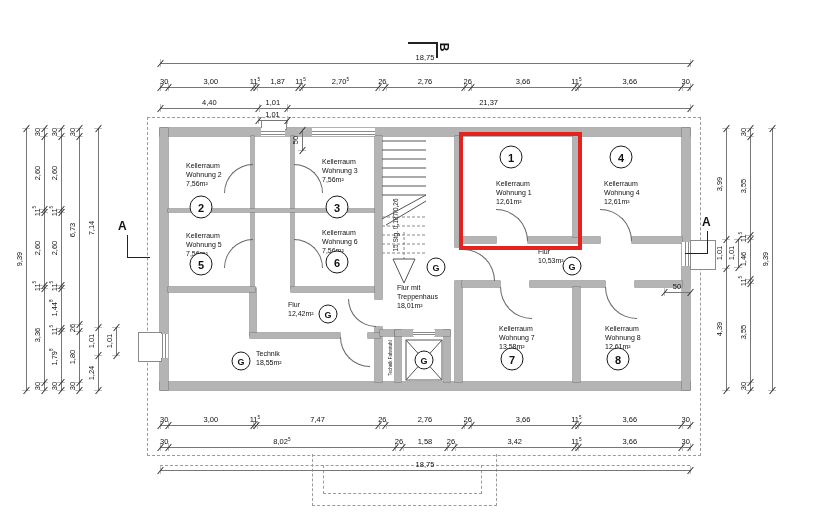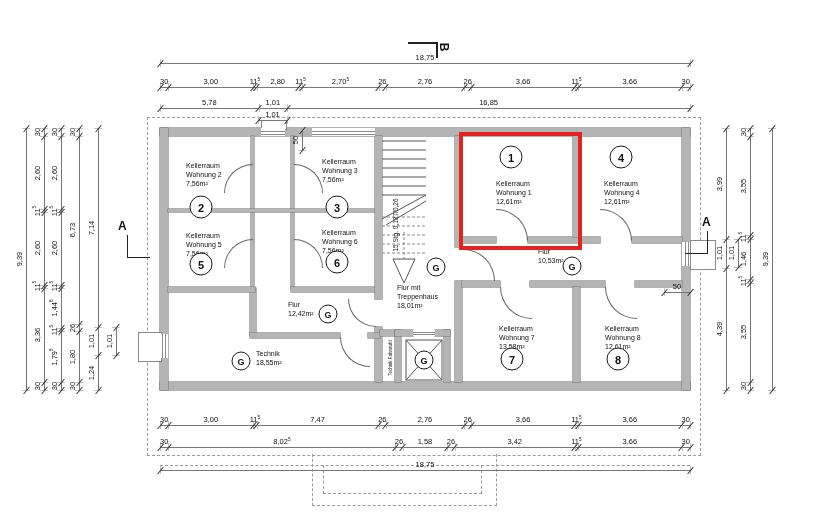--- a/index.html
+++ b/index.html
@@ -262,42 +262,42 @@
     <div class="ext" style="left: 574.813px; top: 83px; width: 1px; height: 8px;"></div>
     <div class="tick" style="left: 573.564px; top: 87px; transform: rotate(-50deg);"></div>
     <div class="ext" style="left: 578.064px; top: 83px; width: 1px; height: 8px;"></div>
     <div class="tick" style="left: 677.02px; top: 87px; transform: rotate(-50deg);"></div>
     <div class="ext" style="left: 681.52px; top: 83px; width: 1px; height: 8px;"></div>
     <div class="tick" style="left: 685.5px; top: 87px; transform: rotate(-50deg);"></div>
     <div class="ext" style="left: 690px; top: 83px; width: 1px; height: 8px;"></div>
     <div class="dimlabel hmid" style="left: 164.24px; top: 86px;">30</div>
     <div class="dimlabel hmid" style="left: 210.88px; top: 86px;">3,00</div>
     <div class="dimlabel hmid" style="left: 254.905px; top: 86px;">11<sup>5</sup></div>
-    <div class="dimlabel hmid" style="left: 277.731px; top: 86px;">2,80</div>
+    <div class="dimlabel hmid" style="left: 277.731px; top: 86px;">1,87</div>
     <div class="dimlabel hmid" style="left: 300.556px; top: 86px;">11<sup>5</sup></div>
     <div class="dimlabel hmid" style="left: 340.412px; top: 86px;">2,70<sup>5</sup></div>
     <div class="dimlabel hmid" style="left: 382.317px; top: 86px;">26</div>
     <div class="dimlabel hmid" style="left: 425px; top: 86px;">2,76</div>
     <div class="dimlabel hmid" style="left: 467.683px; top: 86px;">26</div>
     <div class="dimlabel hmid" style="left: 523.085px; top: 86px;">3,66</div>
     <div class="dimlabel hmid" style="left: 576.439px; top: 86px;">11<sup>5</sup></div>
     <div class="dimlabel hmid" style="left: 629.792px; top: 86px;">3,66</div>
     <div class="dimlabel hmid" style="left: 685.76px; top: 86px;">30</div>
     <div class="dimline" style="left: 160px; top: 108px; width: 530px; height: 1px;"></div>
     <div class="tick" style="left: 155.5px; top: 108px; transform: rotate(-50deg);"></div>
     <div class="ext" style="left: 160px; top: 104px; width: 1px; height: 8px;"></div>
     <div class="tick" style="left: 254.151px; top: 108px; transform: rotate(-50deg);"></div>
     <div class="ext" style="left: 258.651px; top: 104px; width: 1px; height: 8px;"></div>
     <div class="tick" style="left: 282.7px; top: 108px; transform: rotate(-50deg);"></div>
     <div class="ext" style="left: 287.2px; top: 104px; width: 1px; height: 8px;"></div>
     <div class="tick" style="left: 685.5px; top: 108px; transform: rotate(-50deg);"></div>
     <div class="ext" style="left: 690px; top: 104px; width: 1px; height: 8px;"></div>
-    <div class="dimlabel hmid" style="left: 209.325px; top: 107px;">5,78</div>
+    <div class="dimlabel hmid" style="left: 209.325px; top: 107px;">4,40</div>
     <div class="dimlabel hmid" style="left: 272.925px; top: 107px;">1,01</div>
-    <div class="dimlabel hmid" style="left: 488.6px; top: 107px;">16,85</div>
+    <div class="dimlabel hmid" style="left: 488.6px; top: 107px;">21,37</div>
     <div class="dimline" style="left: 258px; top: 120px; width: 29px; height: 1px;"></div>
     <div class="tick" style="left: 253.5px; top: 120px; transform: rotate(-50deg);"></div>
     <div class="ext" style="left: 258px; top: 116px; width: 1px; height: 8px;"></div>
     <div class="tick" style="left: 282.5px; top: 120px; transform: rotate(-50deg);"></div>
     <div class="ext" style="left: 287px; top: 116px; width: 1px; height: 8px;"></div>
     <div class="dimlabel hmid" style="left: 272.5px; top: 119px;">1,01</div>
     <div class="dimline" style="left: 302px; top: 130px; width: 1px; height: 20px;"></div>
     <div class="tick" style="left: 297.5px; top: 130px; transform: rotate(-50deg);"></div>
     <div class="ext" style="left: 298px; top: 130px; width: 8px; height: 1px;"></div>
     <div class="tick" style="left: 297.5px; top: 150px; transform: rotate(-50deg);"></div>

